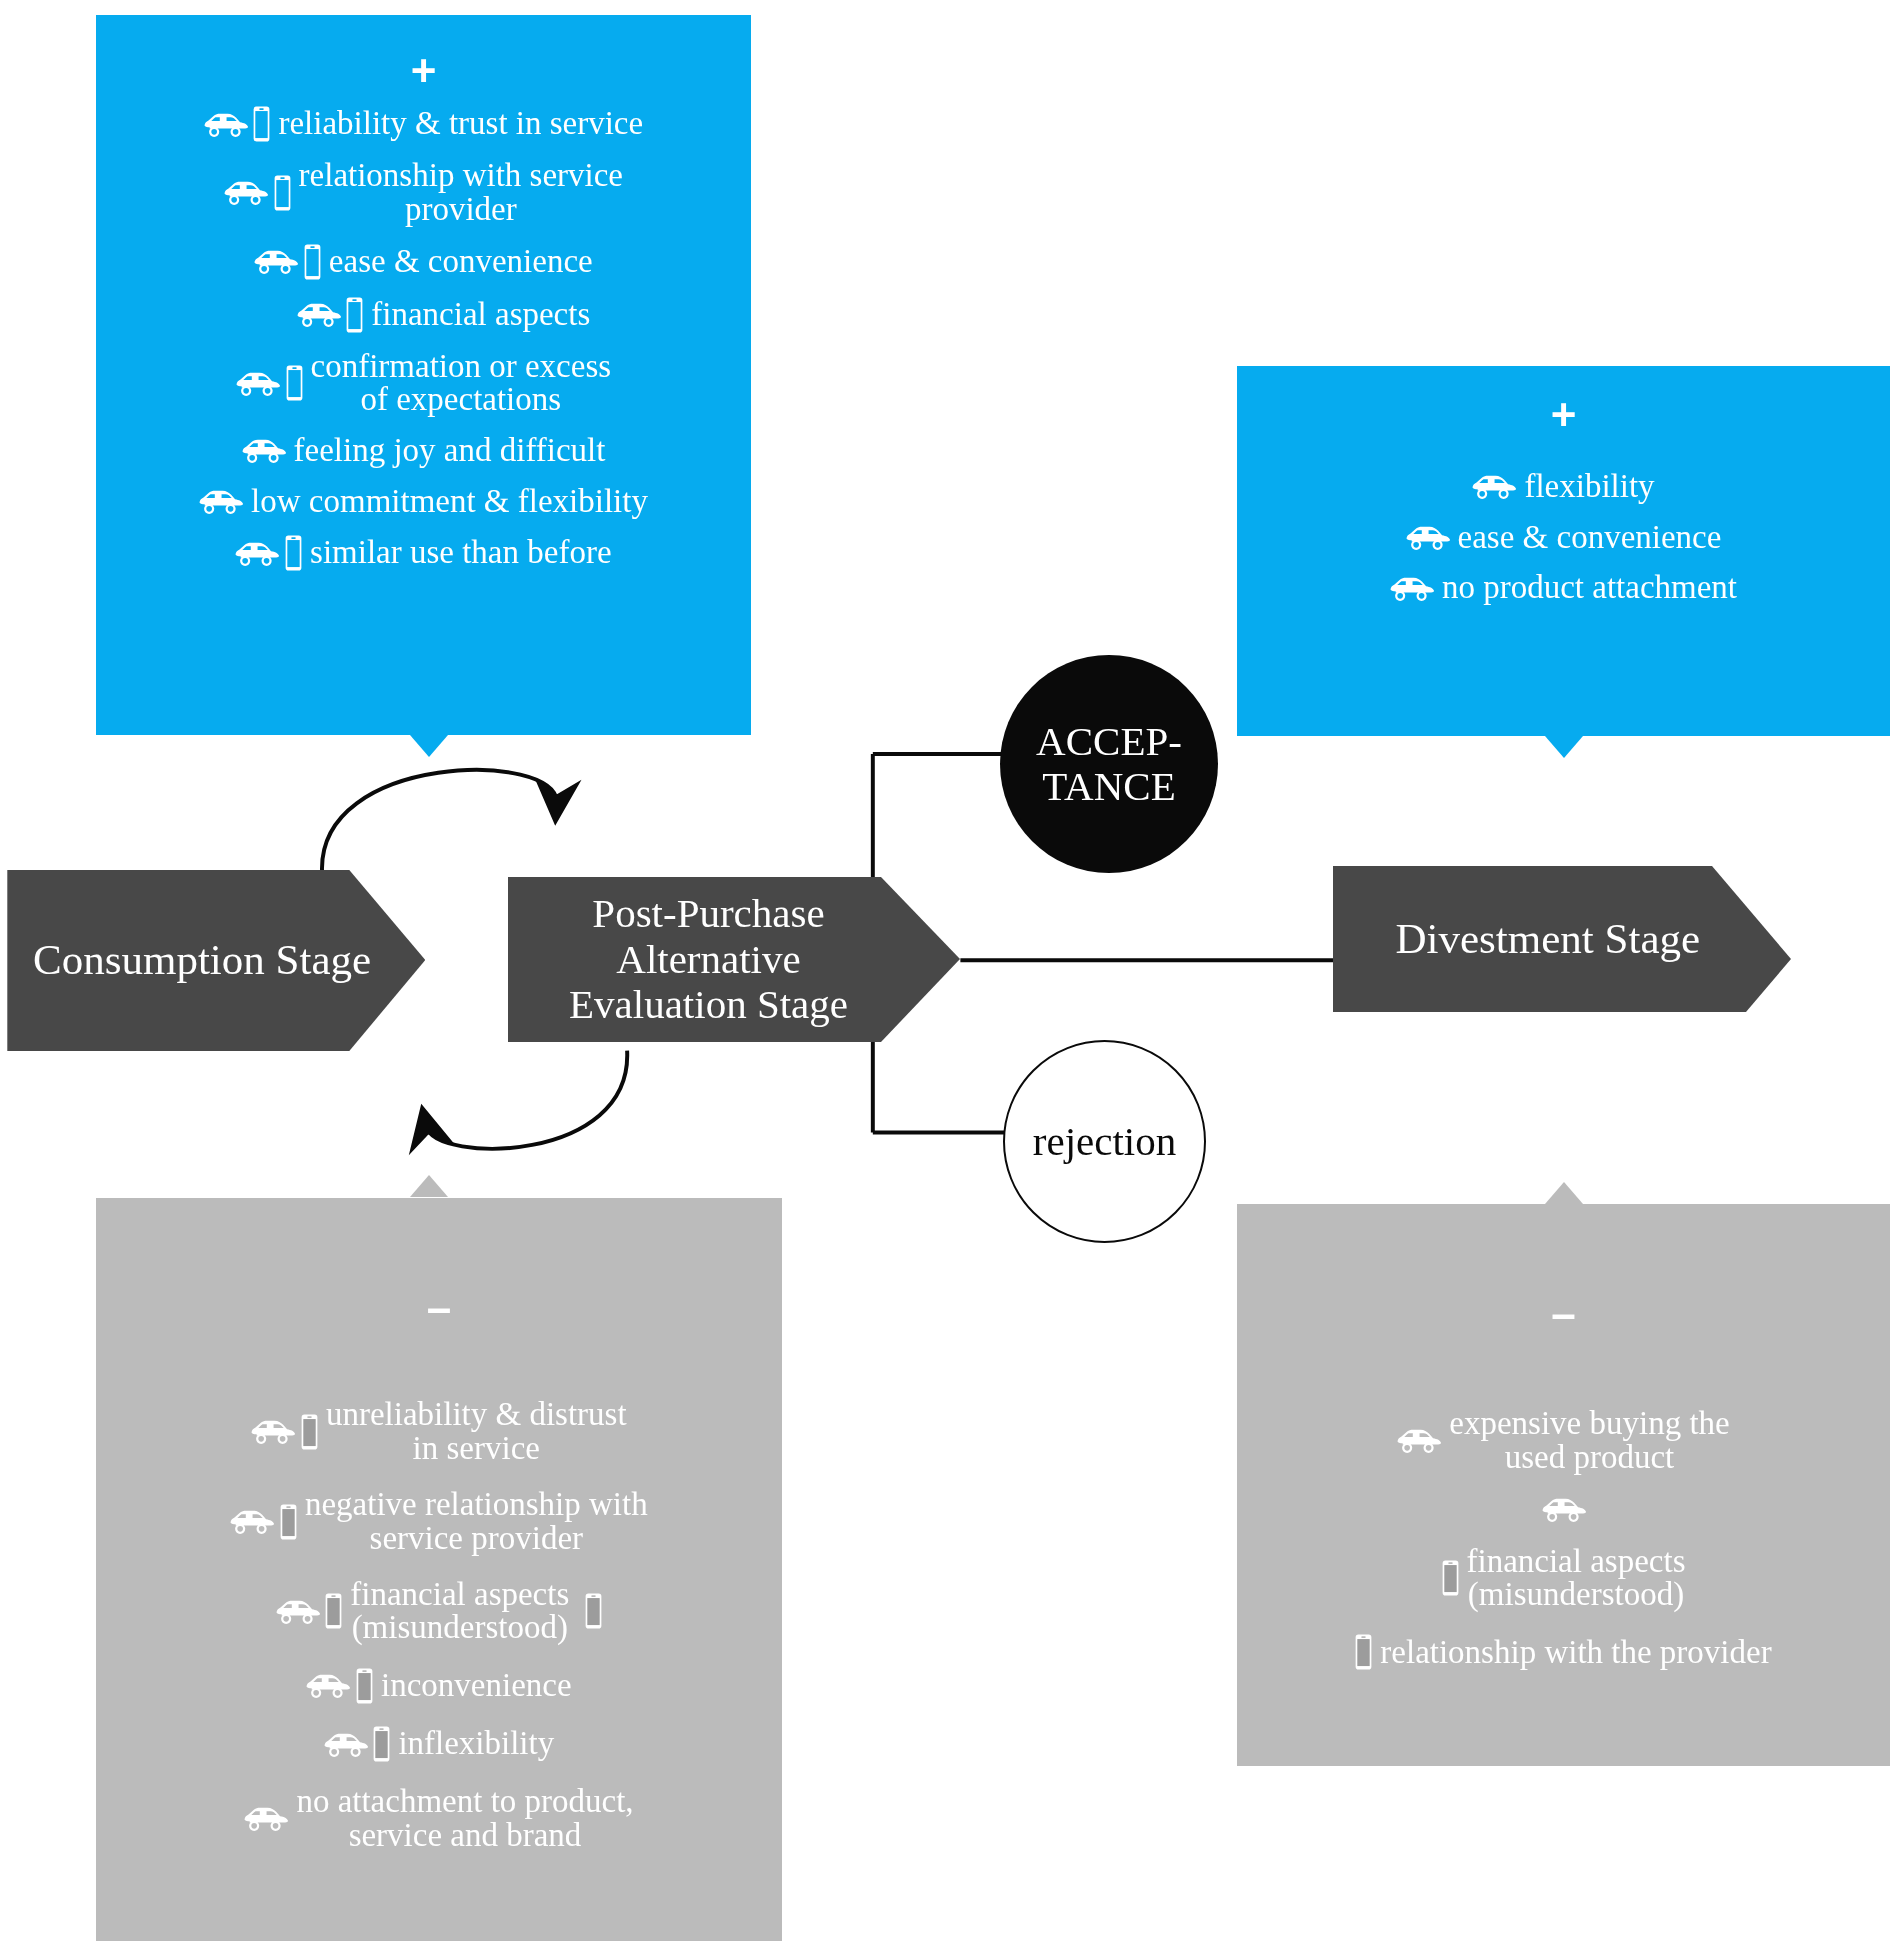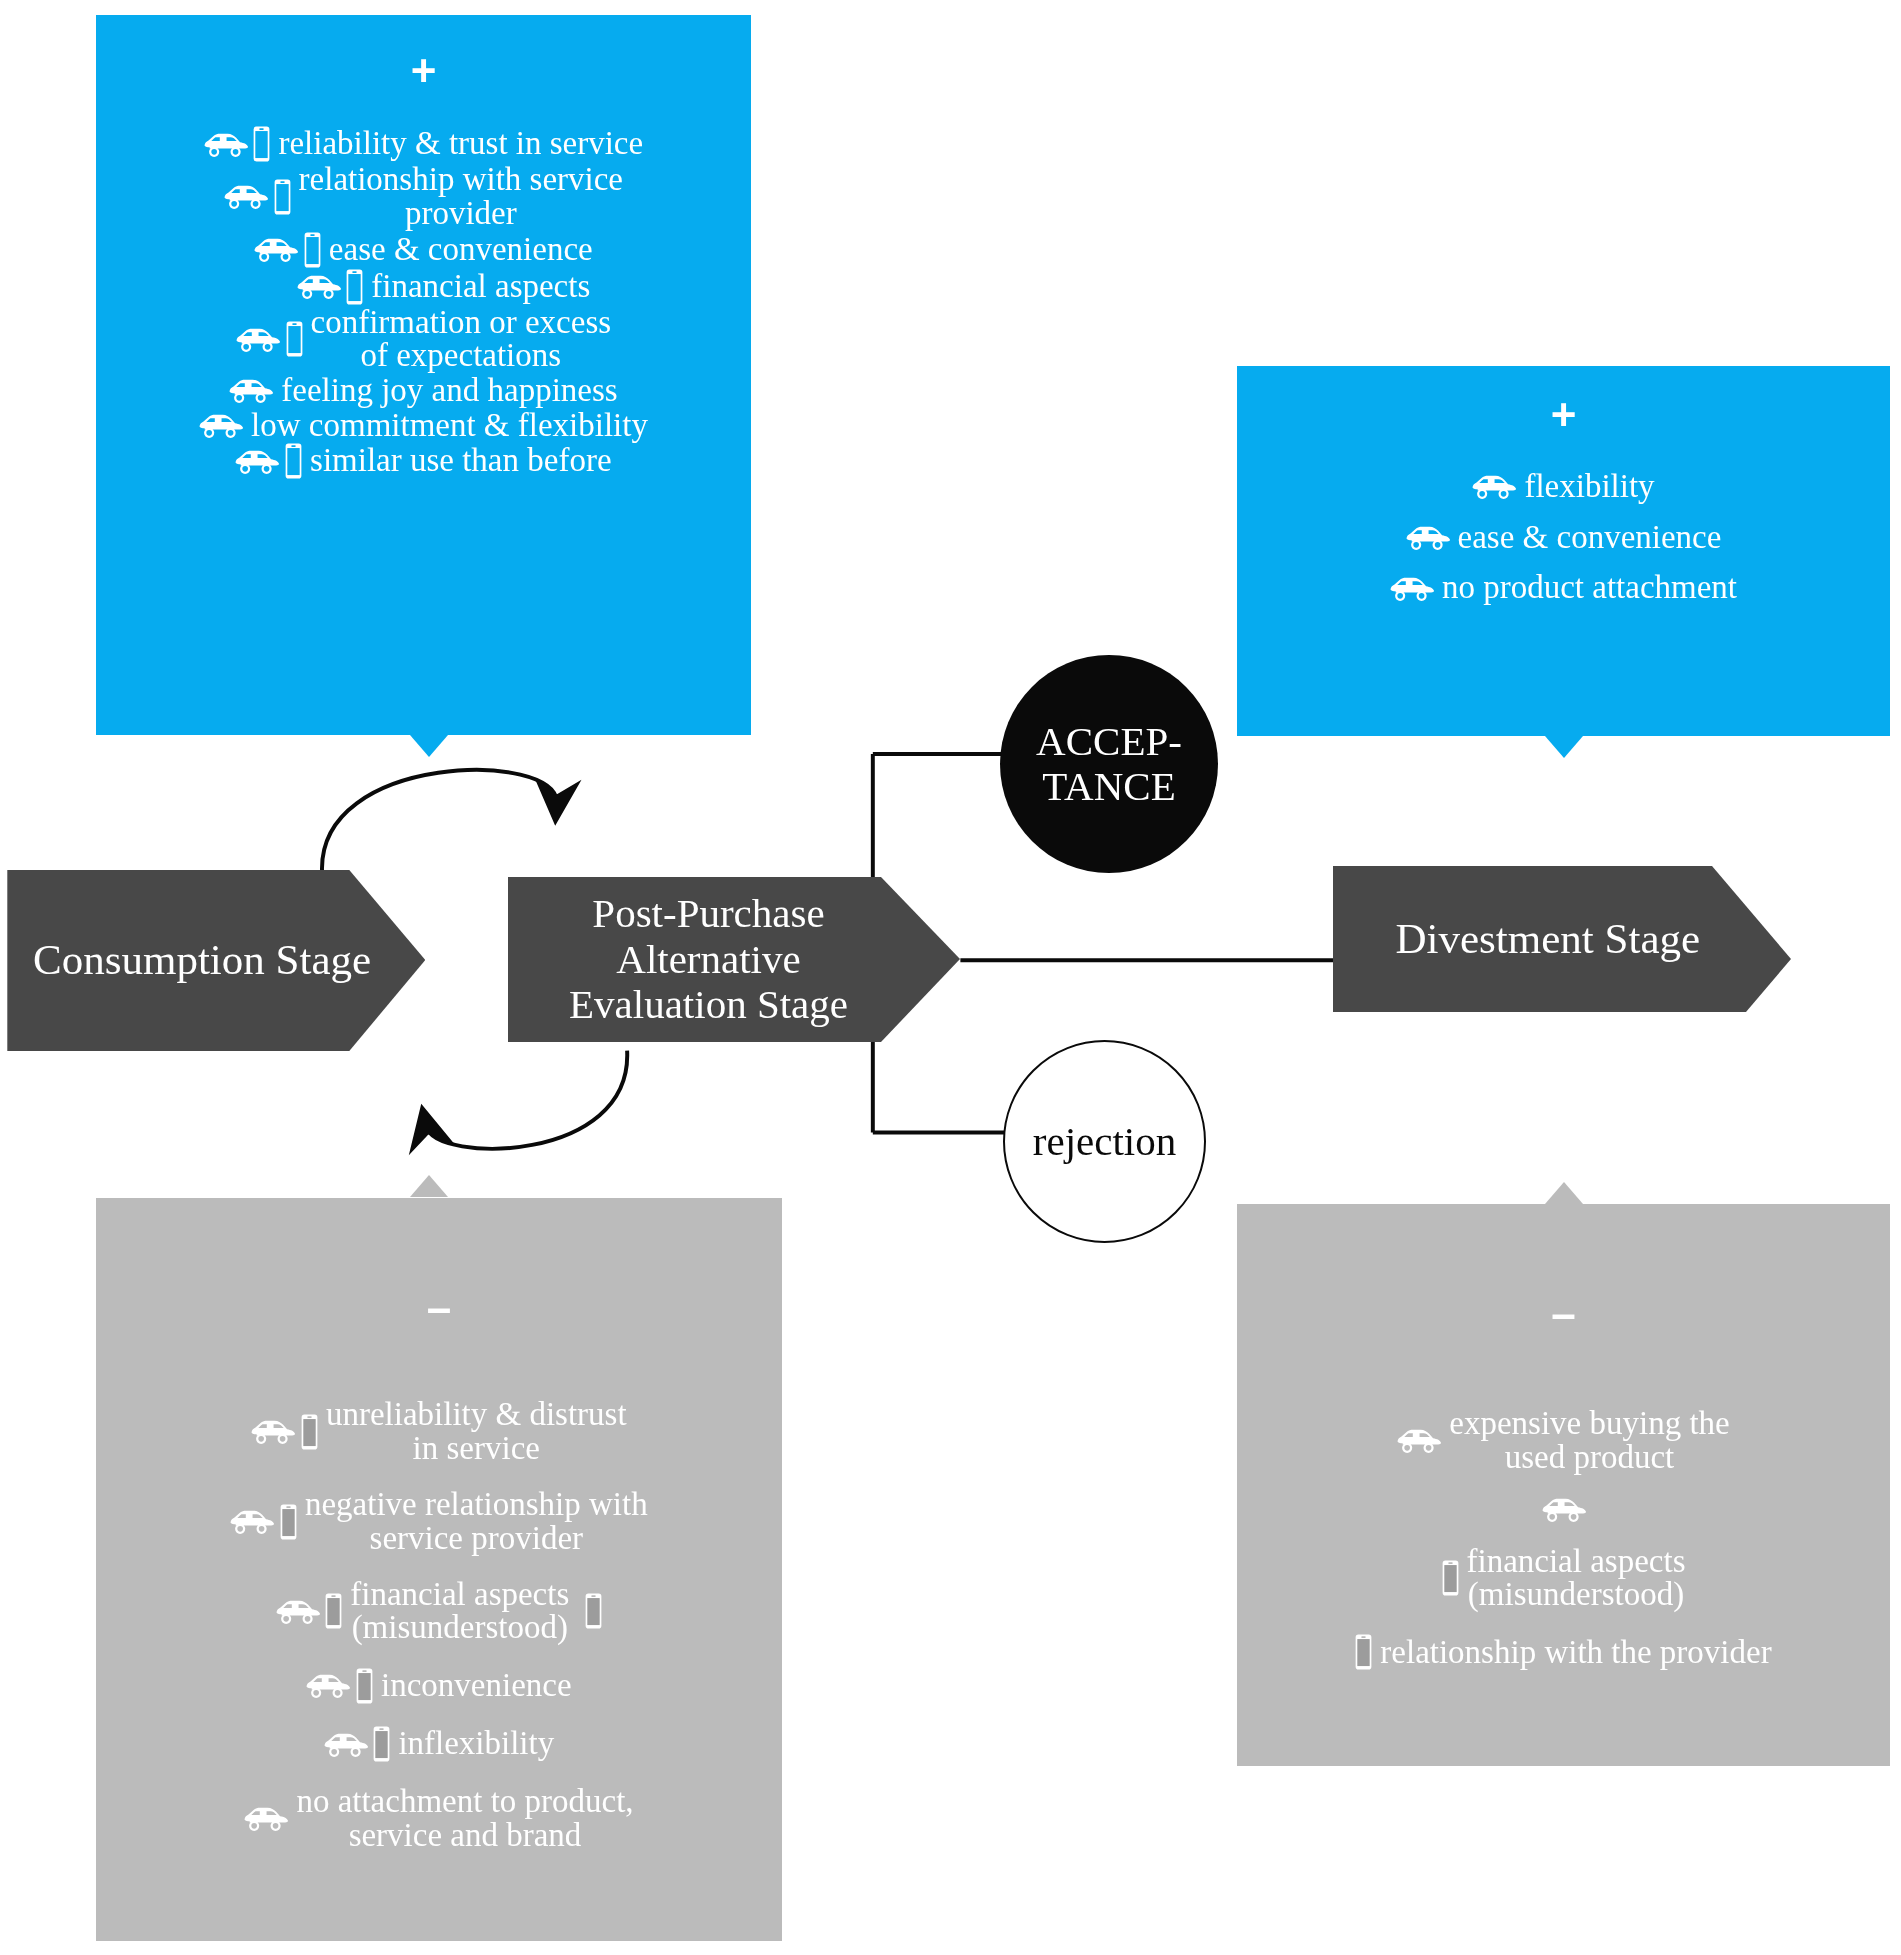--- a/index.html
+++ b/index.html
@@ -136,21 +136,21 @@
     pointer-events: none;
   }
 </style>
 </head>
 <body>
 
 <div id="stage">
 
   <div class="panel blue" style="left:96px; top:15.3px; width:655px; height:720px; padding-top:34px;">
     <div class="sign plus">+</div>
-    <div class="items" style="margin-top:33px; gap:1px;">
+    <div class="items" style="margin-top:13px; gap:17px;">
 
       <div class="item">
         <span class="icons">
           <svg class="ico-car" viewBox="0 0 78 44">
               <path fill="#fff" d="M10 27c-4 0-7-1-9-3 0-4 3-7 7-9l10-9c3-2 6-3 10-3h14c6 0 11 3 15 7l7 8c7 1 13 4 14 8 0 2-2 3-5 3H10z M22 9c-2 0-3 1-4 2l-5 5h15V9H22z M40 9v7h18l-5-5c-2-1-4-2-6-2H40z"></path>
               <circle cx="18" cy="35" r="7" fill="none" stroke="#fff" stroke-width="4"></circle>
               <circle cx="56" cy="35" r="7" fill="none" stroke="#fff" stroke-width="4"></circle>
             </svg>
           <svg class="ico-phone" viewBox="0 0 30 64">
               <rect x="1" y="1" width="28" height="62" rx="5" fill="#fff"></rect>
@@ -228,21 +228,21 @@
       </div>
 
       <div class="item">
         <span class="icons">
           <svg class="ico-car" viewBox="0 0 78 44">
               <path fill="#fff" d="M10 27c-4 0-7-1-9-3 0-4 3-7 7-9l10-9c3-2 6-3 10-3h14c6 0 11 3 15 7l7 8c7 1 13 4 14 8 0 2-2 3-5 3H10z M22 9c-2 0-3 1-4 2l-5 5h15V9H22z M40 9v7h18l-5-5c-2-1-4-2-6-2H40z"></path>
               <circle cx="18" cy="35" r="7" fill="none" stroke="#fff" stroke-width="4"></circle>
               <circle cx="56" cy="35" r="7" fill="none" stroke="#fff" stroke-width="4"></circle>
             </svg>
         </span>
-        <span class="item-label">feeling joy and happiness</span>
+        <span class="item-label">feeling joy and difficult</span>
       </div>
 
       <div class="item">
         <span class="icons">
           <svg class="ico-car" viewBox="0 0 78 44">
               <path fill="#fff" d="M10 27c-4 0-7-1-9-3 0-4 3-7 7-9l10-9c3-2 6-3 10-3h14c6 0 11 3 15 7l7 8c7 1 13 4 14 8 0 2-2 3-5 3H10z M22 9c-2 0-3 1-4 2l-5 5h15V9H22z M40 9v7h18l-5-5c-2-1-4-2-6-2H40z"></path>
               <circle cx="18" cy="35" r="7" fill="none" stroke="#fff" stroke-width="4"></circle>
               <circle cx="56" cy="35" r="7" fill="none" stroke="#fff" stroke-width="4"></circle>
             </svg>
         </span>

